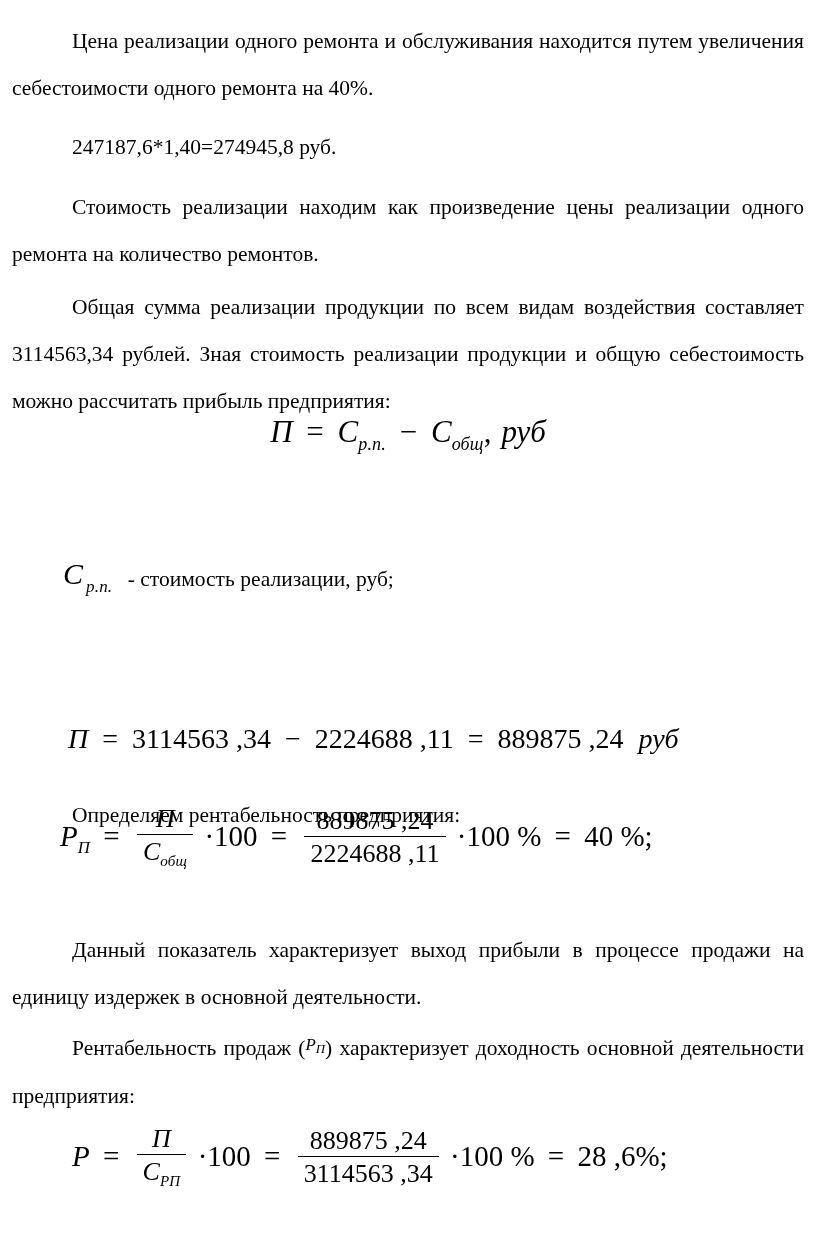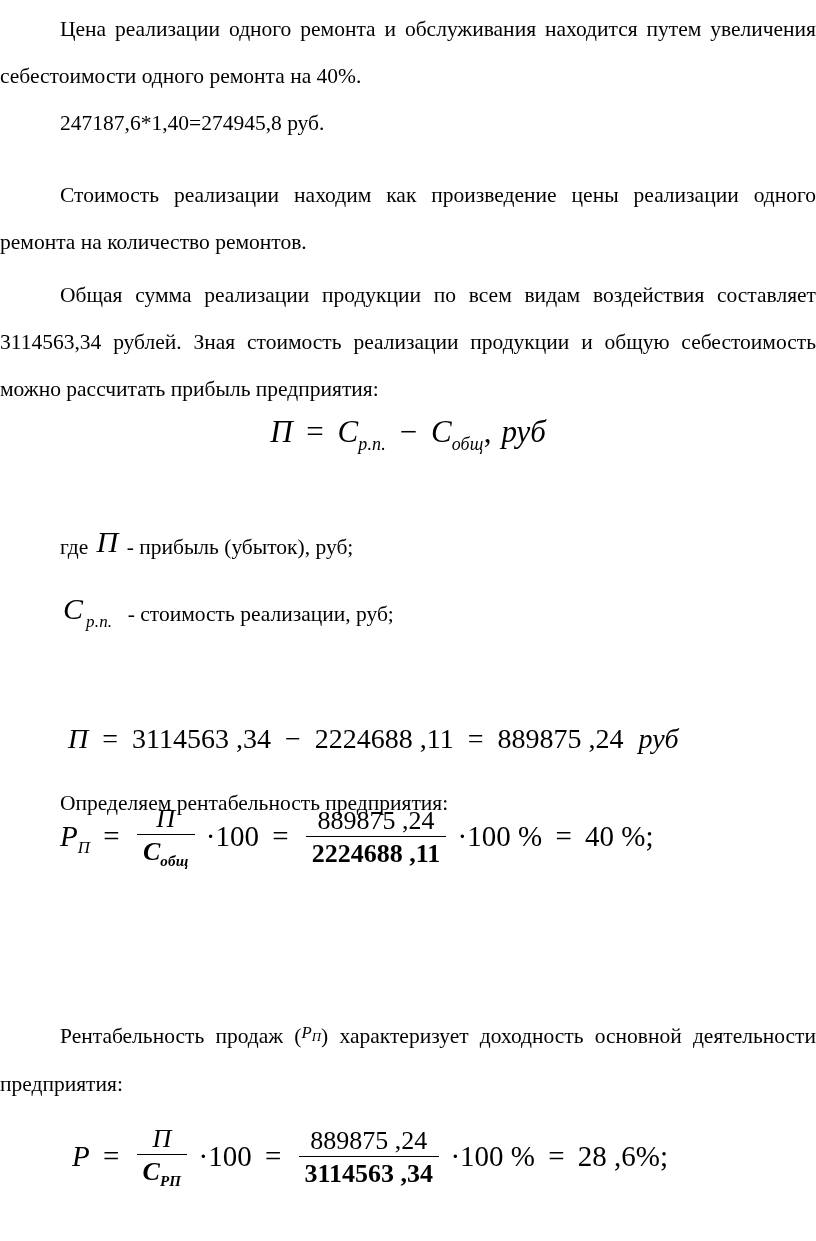--- a/index.html
+++ b/index.html
@@ -19,21 +19,21 @@
   .page {
     position: relative;
     width: 816px;
     height: 1241px;
     box-sizing: border-box;
     padding: 0;
   }
 
   
   p.para {
-    margin: 0;
+    margin: 12px;
     font-size: 21.5px;
     line-height: 47px;
     text-align: justify;
     text-indent: 60px;
     text-justify: inter-word;
     hyphens: none;
   }
 
   
   .mathline {
@@ -114,21 +114,20 @@
   .frac .num {
     display: block;
     padding: 0 6px 1px 6px;
     border-bottom: 1.6px solid #000;
     line-height: 1.12;
   }
   .frac .den {
     display: block;
     padding: 2px 6px 0 6px;
     line-height: 1.12;
-    font-weight: bold;
   }
 
   
   .formula-rp {
     position: absolute;
     left: 60px;
     top: 806px;
     font-size: 29px;
     white-space: nowrap;
   }
@@ -180,25 +179,20 @@
   <div class="formula-main mathline">
     <span class="mi">П</span>
     <span class="op">=</span>
     <span class="mi">C</span><span class="sub">р.п.</span>
     <span class="op">−</span>
     <span class="mi">C</span><span class="sub">общ</span><span class="mn">,</span><span class="sp"></span><span class="mi">руб</span>
   </div>
 
   <div class="where-block">
 
-    <div class="where-row where-1">
-      <span class="lead desc">где</span>
-      <span class="bigsym">П</span>
-      <span class="desc">- прибыль (убыток), руб;</span>
-    </div>
 
     <div class="where-row where-2">
       <span class="bigsym">C</span><span class="sub bigsym" style="font-size:17px;vertical-align:-6px;padding:0;">р.п.</span>
       <span class="desc" style="padding-left:10px;">- стоимость реализации, руб;</span>
     </div>
 
 
   </div>
 
   <div class="formula-num mathline">
@@ -227,20 +221,23 @@
     <span class="op">=</span>
     <span class="frac">
       <span class="num mn">889875 ,24</span>
       <span class="den mn">2224688 ,11</span>
     </span>
     <span class="mn">·</span><span class="mn">100 %</span>
     <span class="op">=</span>
     <span class="mn">40 %;</span>
   </div>
 
+  <div class="blk" id="blk-dannyy">
+    <p class="para">Данный показатель характеризует выход прибыли в процессе продажи на единицу издержек в основной деятельности.</p>
+  </div>
 
   <div class="blk" id="blk-rent">
     <p class="para"><span>Рентабельность продаж </span><span class="paren">(</span><span class="inline-rp">Р</span><span class="inline-rp" style="font-size:0.60em;vertical-align:0.14em;">П</span><span class="paren">)</span><span> характеризует доходность основной деятельности предприятия:</span></p>
   </div>
 
   <div class="formula-r mathline">
     <span class="mi">Р</span>
     <span class="op">=</span>
     <span class="frac">
       <span class="num mi">П</span>

